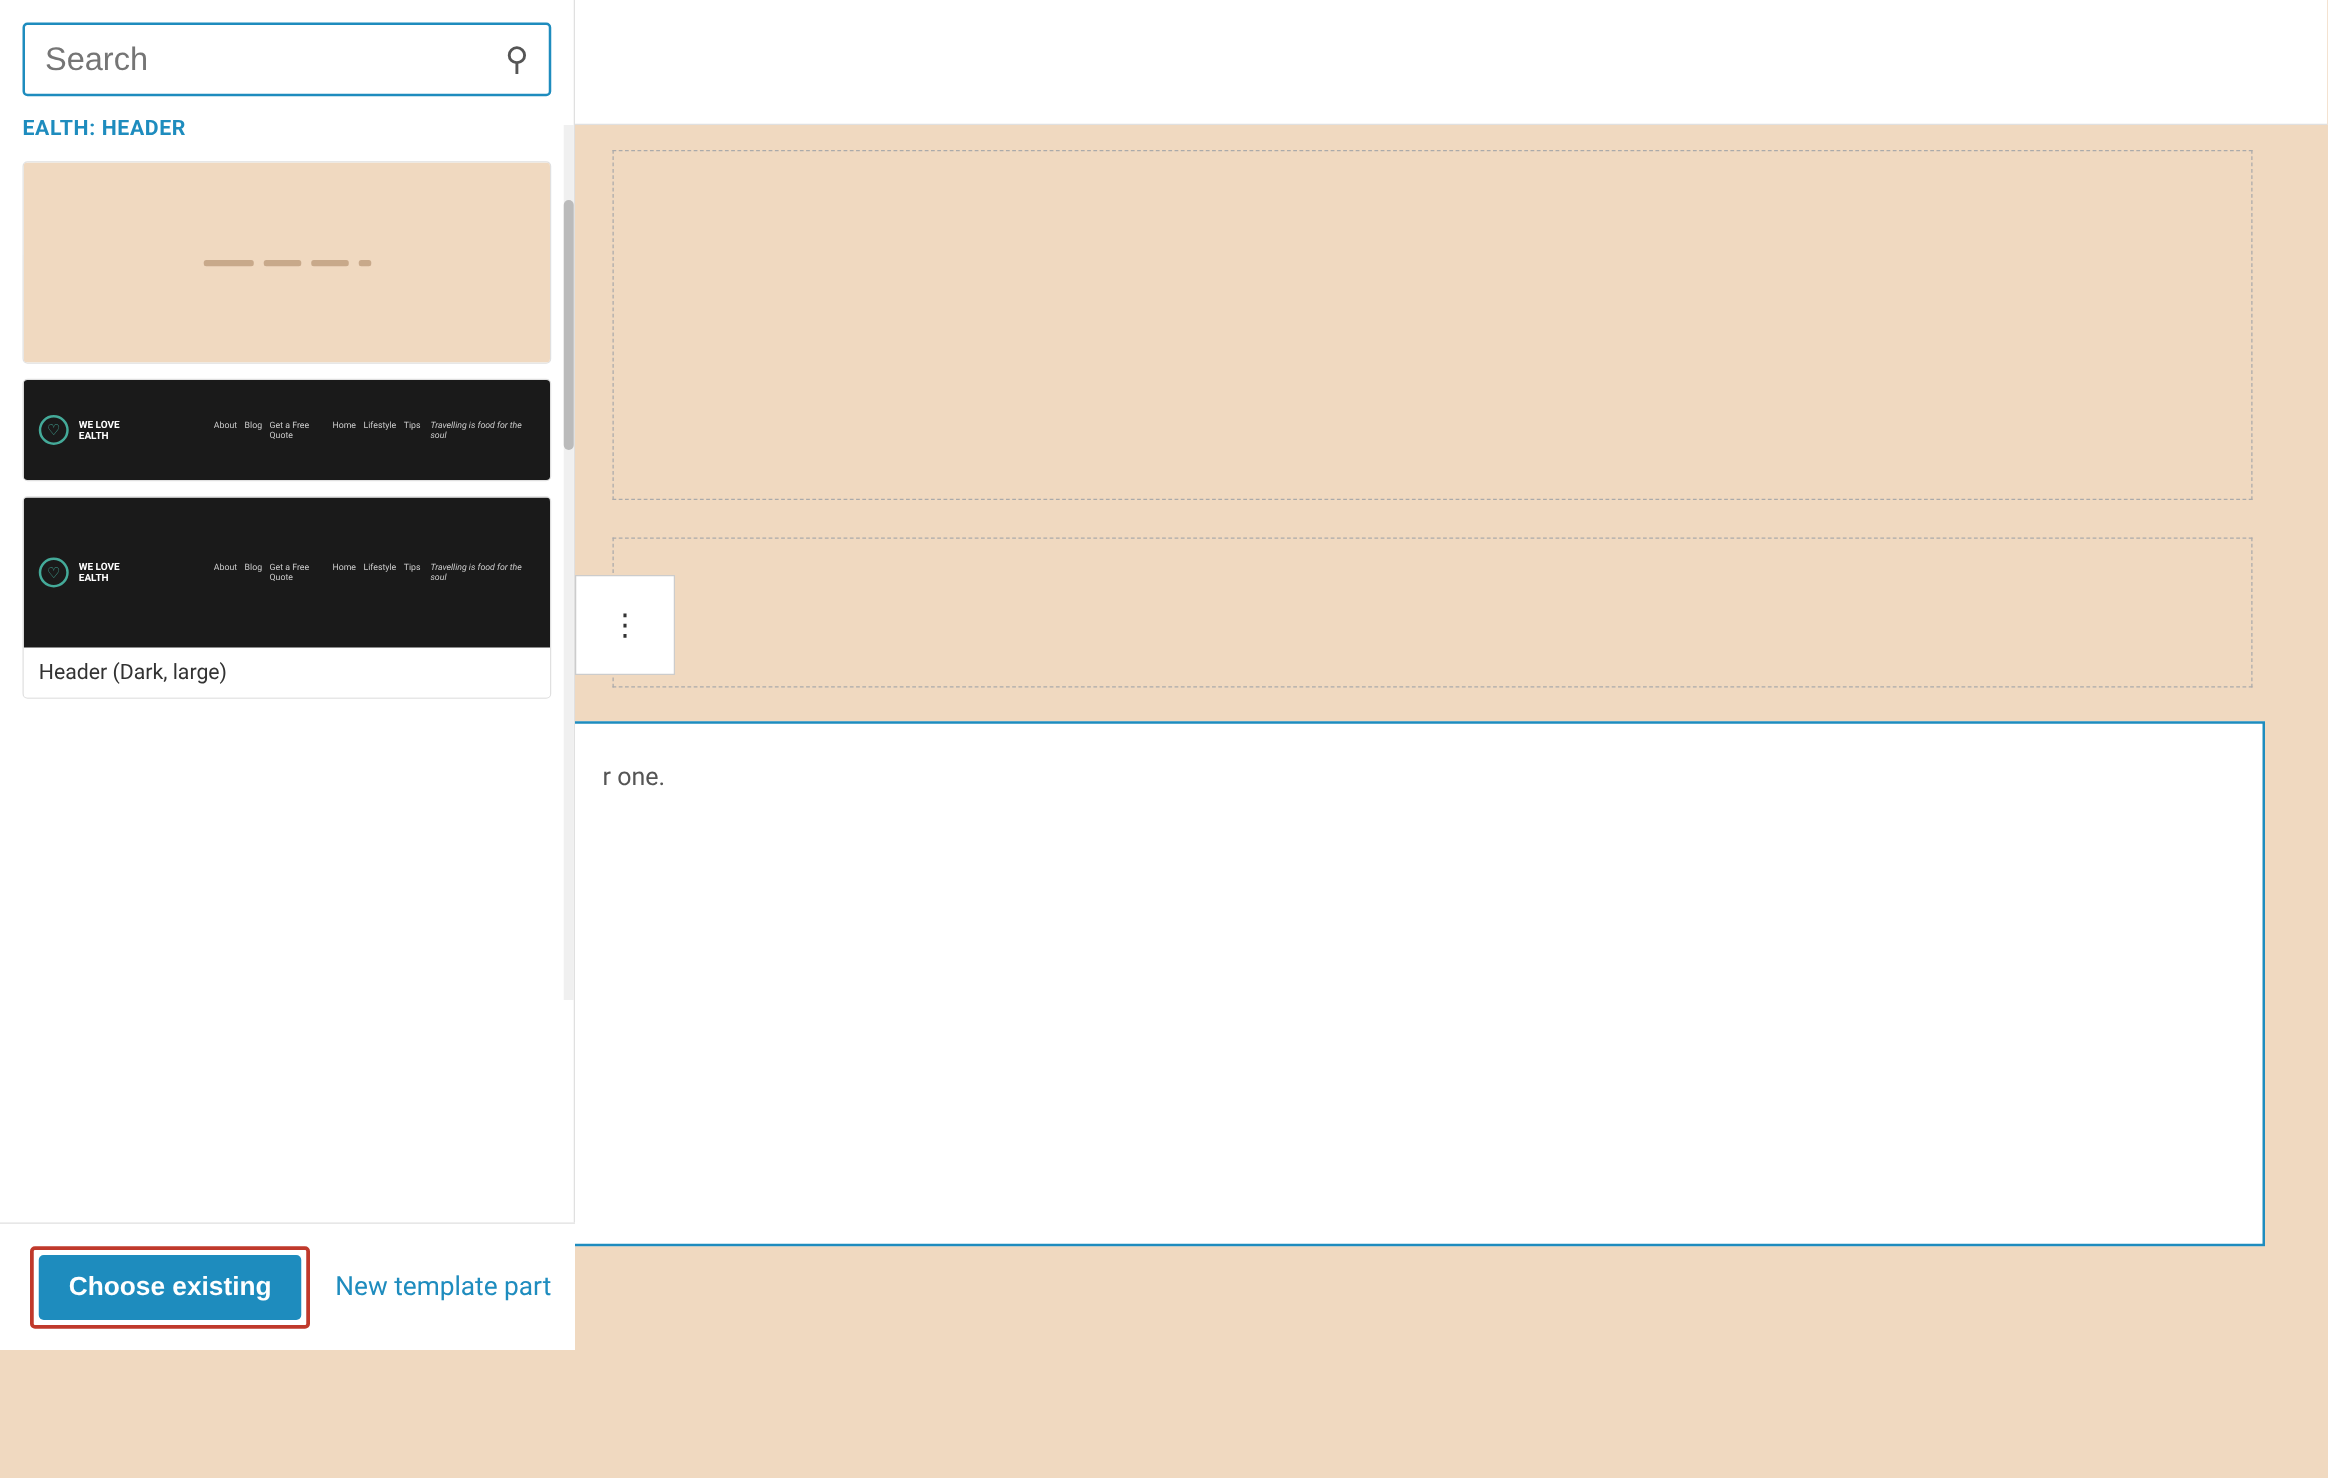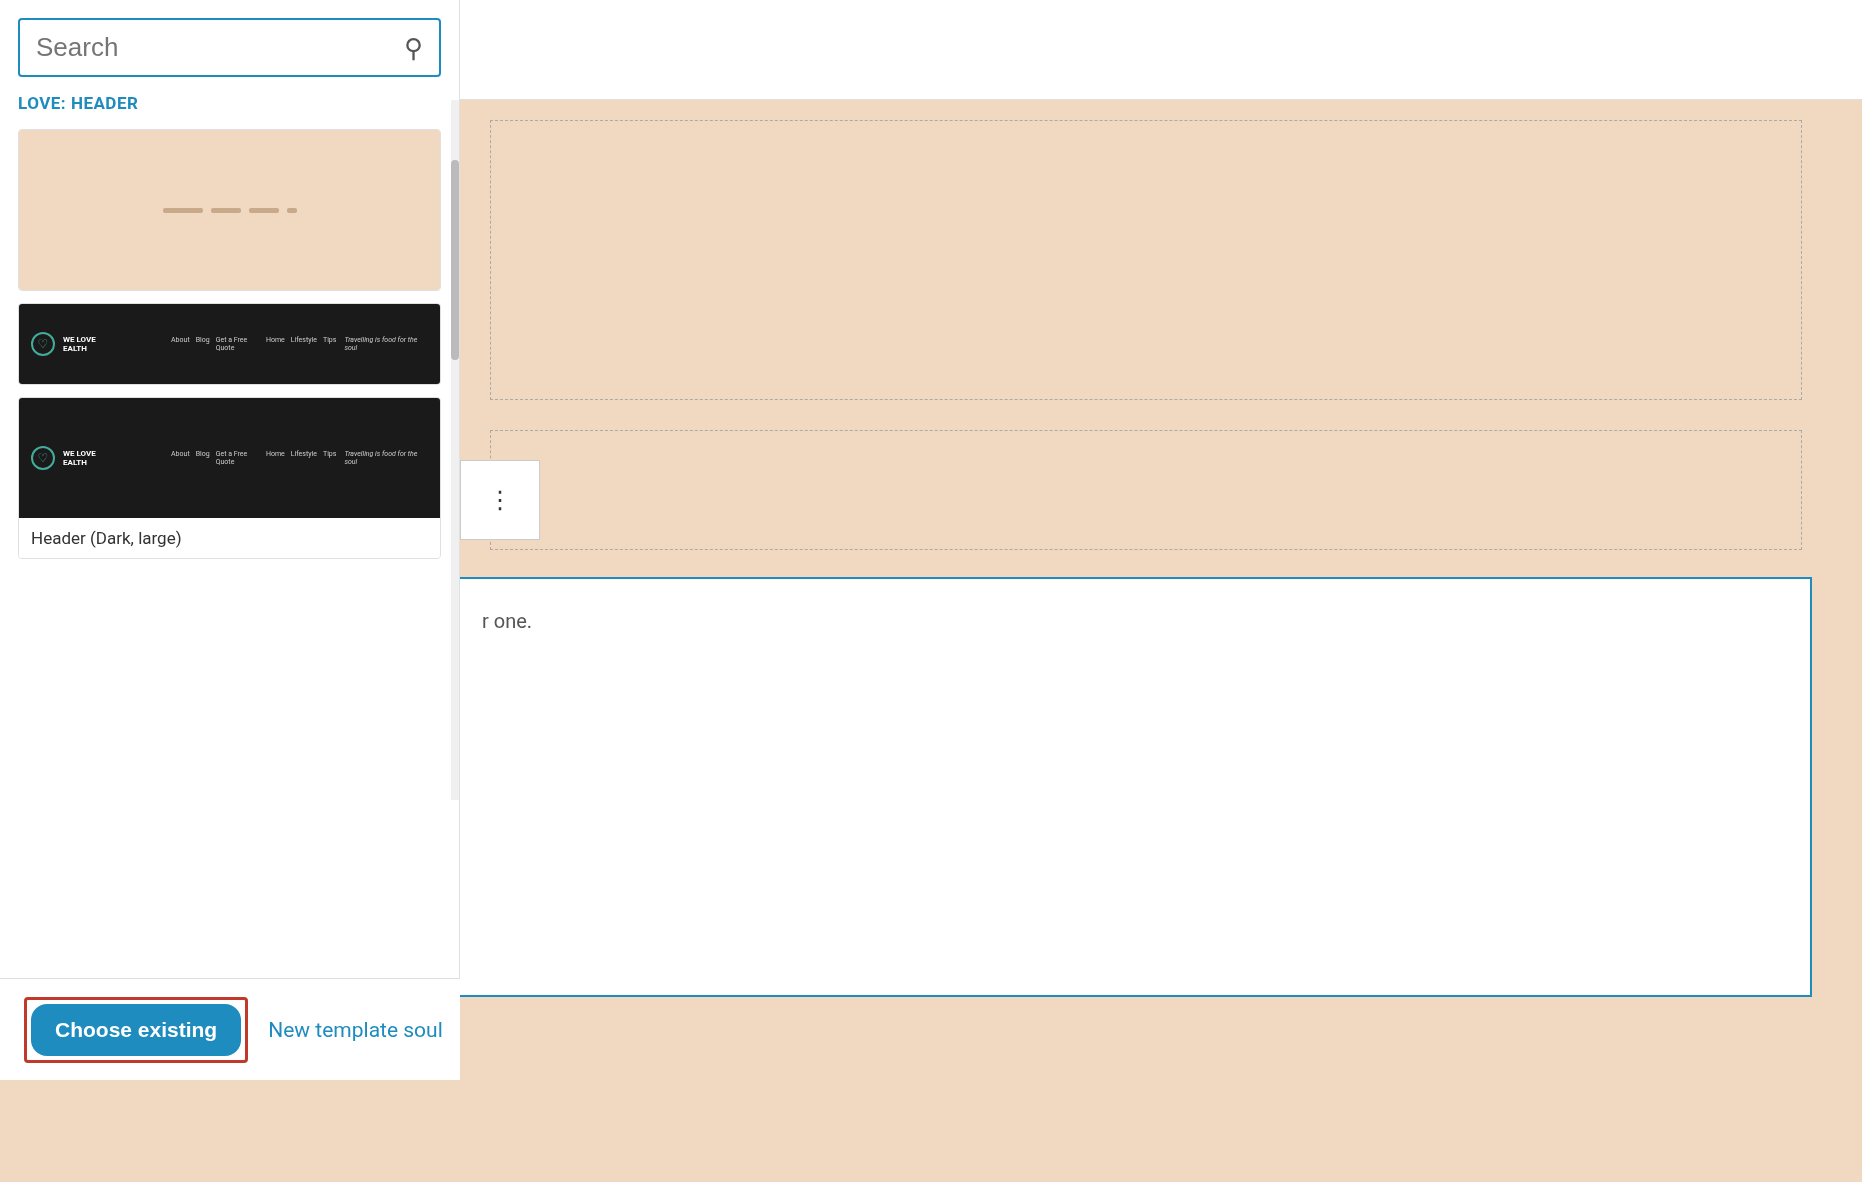--- a/index.html
+++ b/index.html
@@ -317,21 +317,21 @@
     .choose-existing-wrapper {
       border: 3px solid #c0392b;
       border-radius: 4px;
       padding: 4px;
     }
 
     .choose-existing-btn {
       background: #1e8cbe;
       color: #fff;
       border: none;
-      border-radius: 16px;
+      border-radius: 4px;
       padding: 14px 24px;
       font-size: 21px;
       font-weight: 600;
       cursor: pointer;
       white-space: nowrap;
     }
 
     .new-template-link {
       color: #1e8cbe;
       font-size: 21px;
@@ -366,21 +366,21 @@
 
 <div class="left-panel">
 
   <div class="search-box">
     <input class="search-input" type="text" placeholder="Search" style="">
     <span class="search-icon">⚲</span>
   </div>
 
   <div class="panel-list">
 
-    <div class="area-label">LOVE: HEADER</div>
+    <div class="area-label">EALTH: HEADER</div>
 
     <div class="template-card">
       <div class="template-preview">
         <div class="template-preview-lines">
           <div class="preview-line" style="width: 40px;"></div>
           <div class="preview-line" style="width: 30px;"></div>
           <div class="preview-line" style="width: 30px;"></div>
           <div class="preview-line" style="width: 10px;"></div>
         </div>
       </div>
@@ -427,16 +427,16 @@
   </div>
 
   <div class="scroll-track">
     <div class="scroll-thumb"></div>
   </div>
 
   <div class="bottom-bar">
     <div class="choose-existing-wrapper">
       <button class="choose-existing-btn">Choose existing</button>
     </div>
-    <a class="new-template-link">New template soul</a>
+    <a class="new-template-link">New template part</a>
   </div>
 
 </div>
 
 </body></html>

